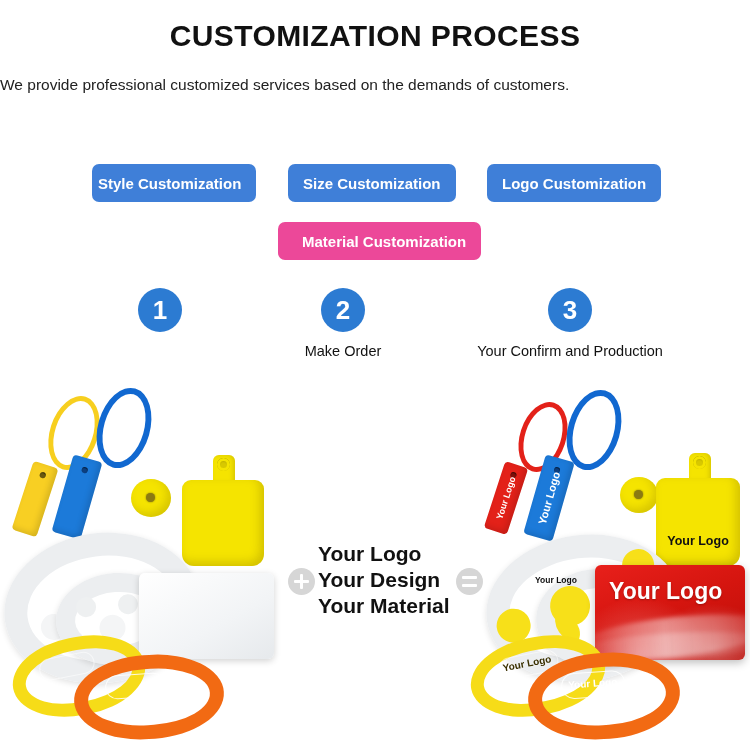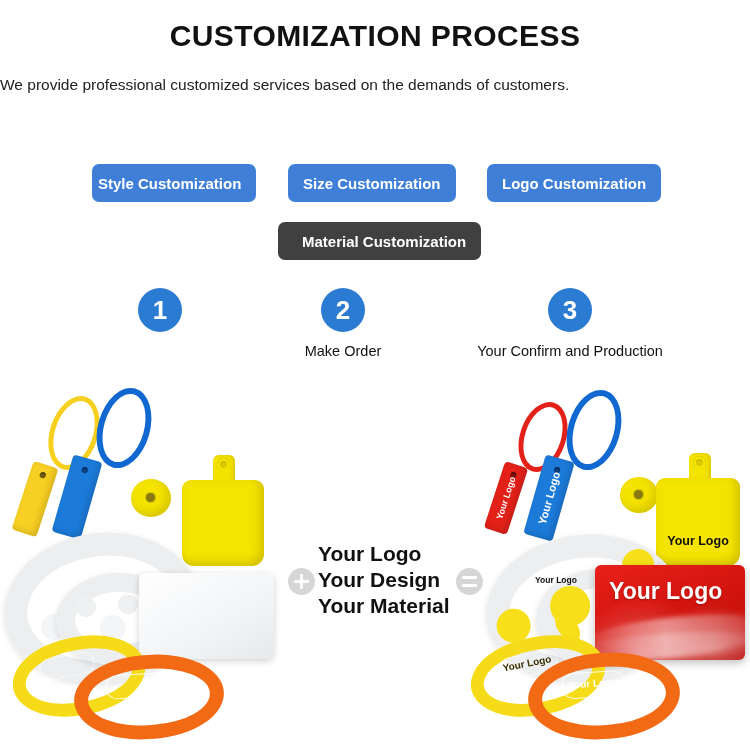--- a/index.html
+++ b/index.html
@@ -277,21 +277,21 @@
 <div id="page">
 
   <div class="page-title">CUSTOMIZATION PROCESS</div>
   <div class="page-subtitle">
     <div>We provide professional customized services based on the demands of customers.</div>
   </div>
 
   <div class="pill" id="pill-style" style="background: rgb(63, 127, 216); padding-left: 6px;">Style Customization</div>
   <div class="pill" id="pill-size" style="background: rgb(63, 127, 216);">Size Customization</div>
   <div class="pill" id="pill-logo" style="background: rgb(63, 127, 216);">Logo Customization</div>
-  <div class="pill" id="pill-material" style="background: #404040; padding-left: 24px;">Material Customization</div>
+  <div class="pill" id="pill-material" style="background: #ec4899; padding-left: 24px;">Material Customization</div>
 
   <div class="step" id="step-1">
     <div class="step-circle" style="background: rgb(44, 123, 210);">1</div>
   </div>
   <div class="step" id="step-2">
     <div class="step-circle" style="background: rgb(44, 123, 210);">2</div>
     <div class="step-label">Make Order</div>
   </div>
   <div class="step" id="step-3">
     <div class="step-circle" style="background: rgb(44, 123, 210);">3</div>

